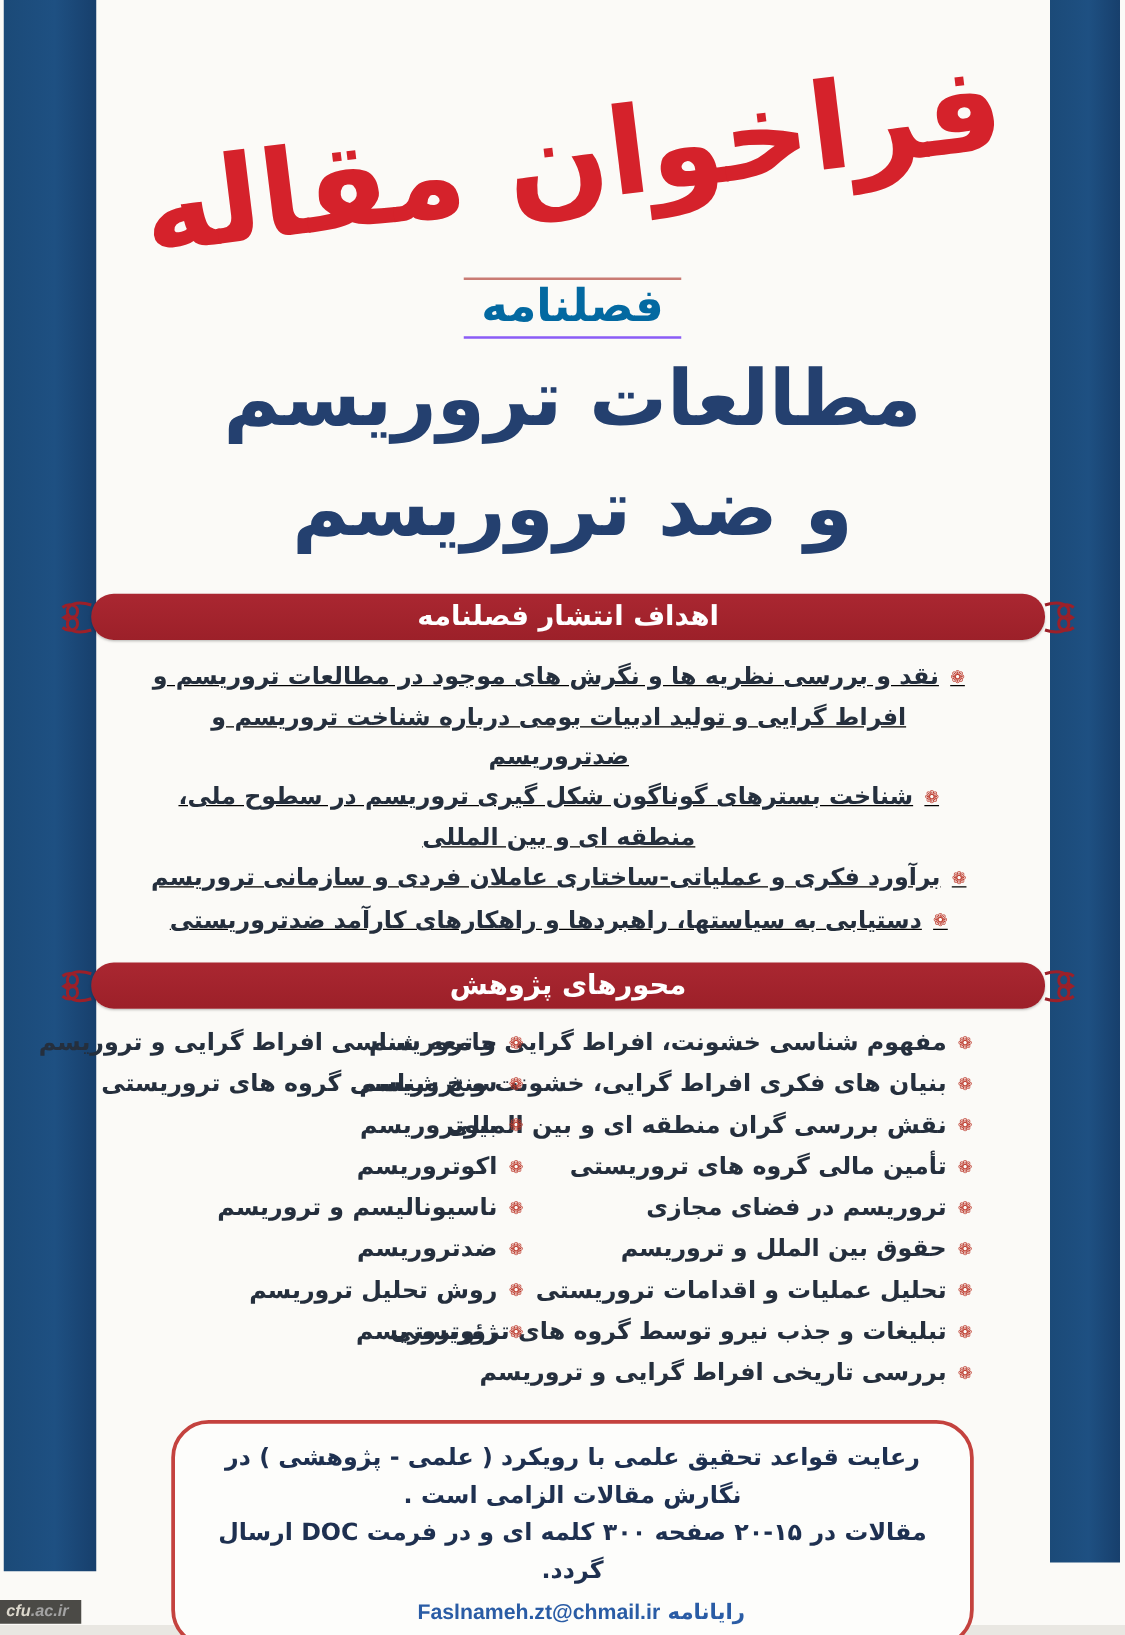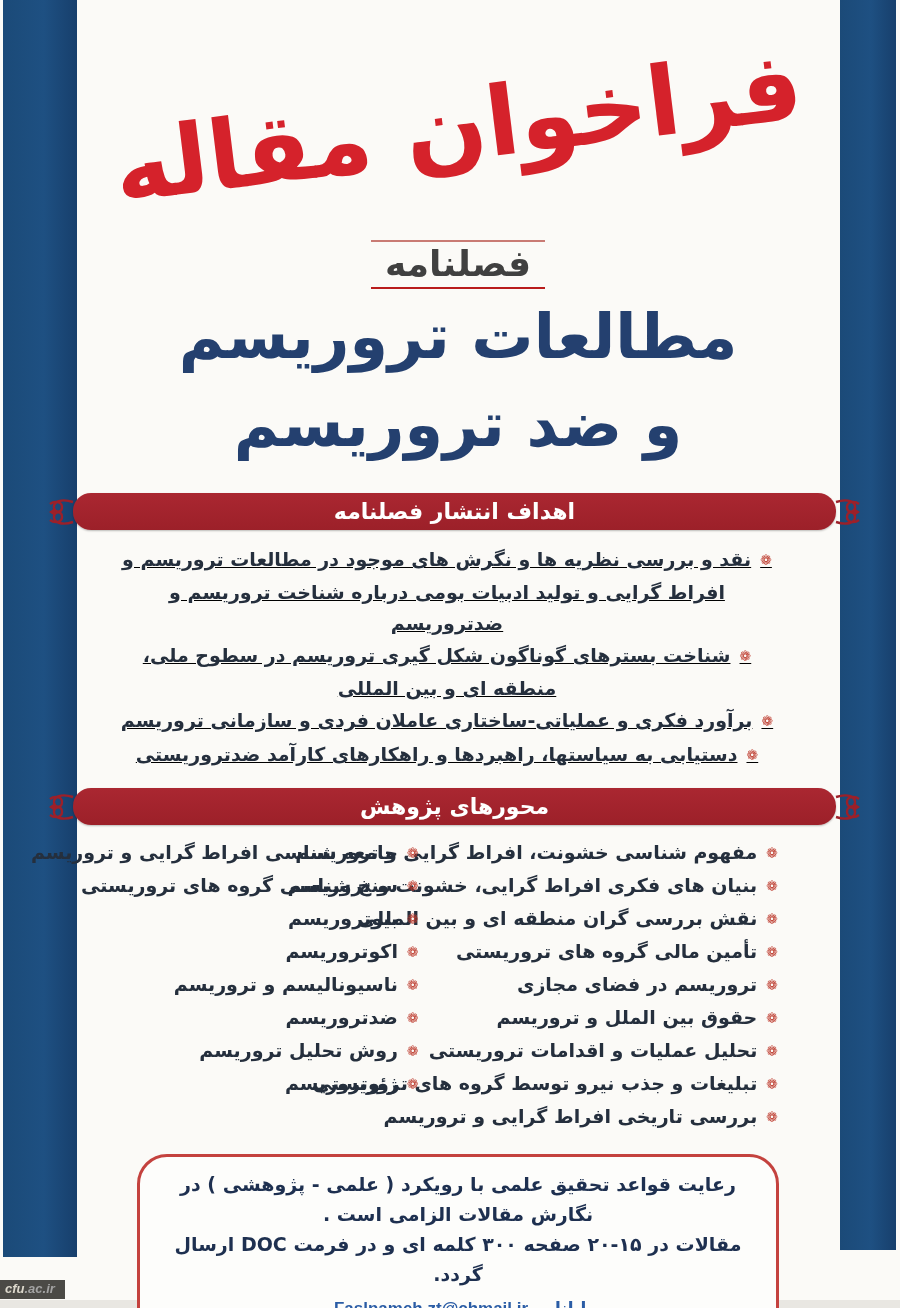--- a/index.html
+++ b/index.html
@@ -18,23 +18,23 @@
     direction:rtl;text-align:center;
   }
 
   .calligraphy{
     margin-top:34px;height:186px;line-height:186px;
     font-size:96px;font-weight:bold;color:#d5222b;
     transform:rotate(-7deg);letter-spacing:-2px;
     white-space:nowrap;
   }
   .kicker{
-    display:inline-block;margin-top:20px;padding:1px 14px 3px;
-    font-size:36px;font-weight:bold;color:#404040;
-    border-top:2px solid #c97b74;border-bottom:2px solid #b91c1c;
+    display:inline-block;margin-top:2px;padding:1px 14px 3px;
+    font-size:36px;font-weight:bold;color:#0369a1;
+    border-top:2px solid #c97b74;border-bottom:2px solid #8b5cf6;
   }
   .journal-title{margin-top:4px;}
   .journal-title .line{
     font-size:62px;font-weight:bold;color:#24406f;line-height:88px;
     letter-spacing:1px;
   }
 
   .banner-wrap{position:relative;width:763px;margin:24px auto 0;}
   .banner{
     height:37px;line-height:37px;border-radius:18px;

